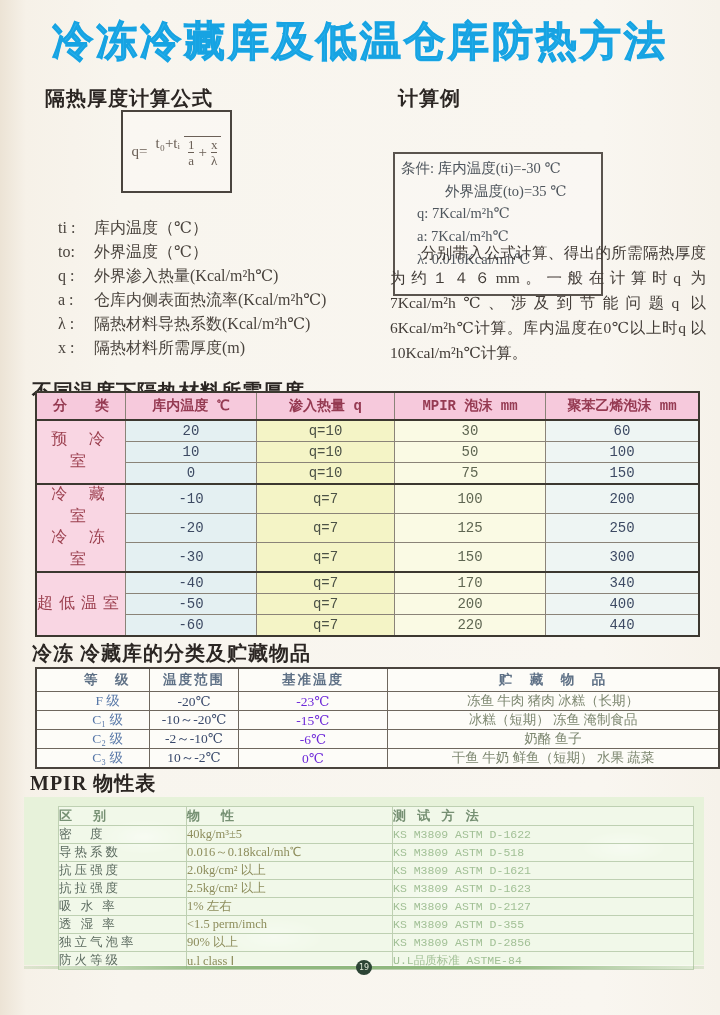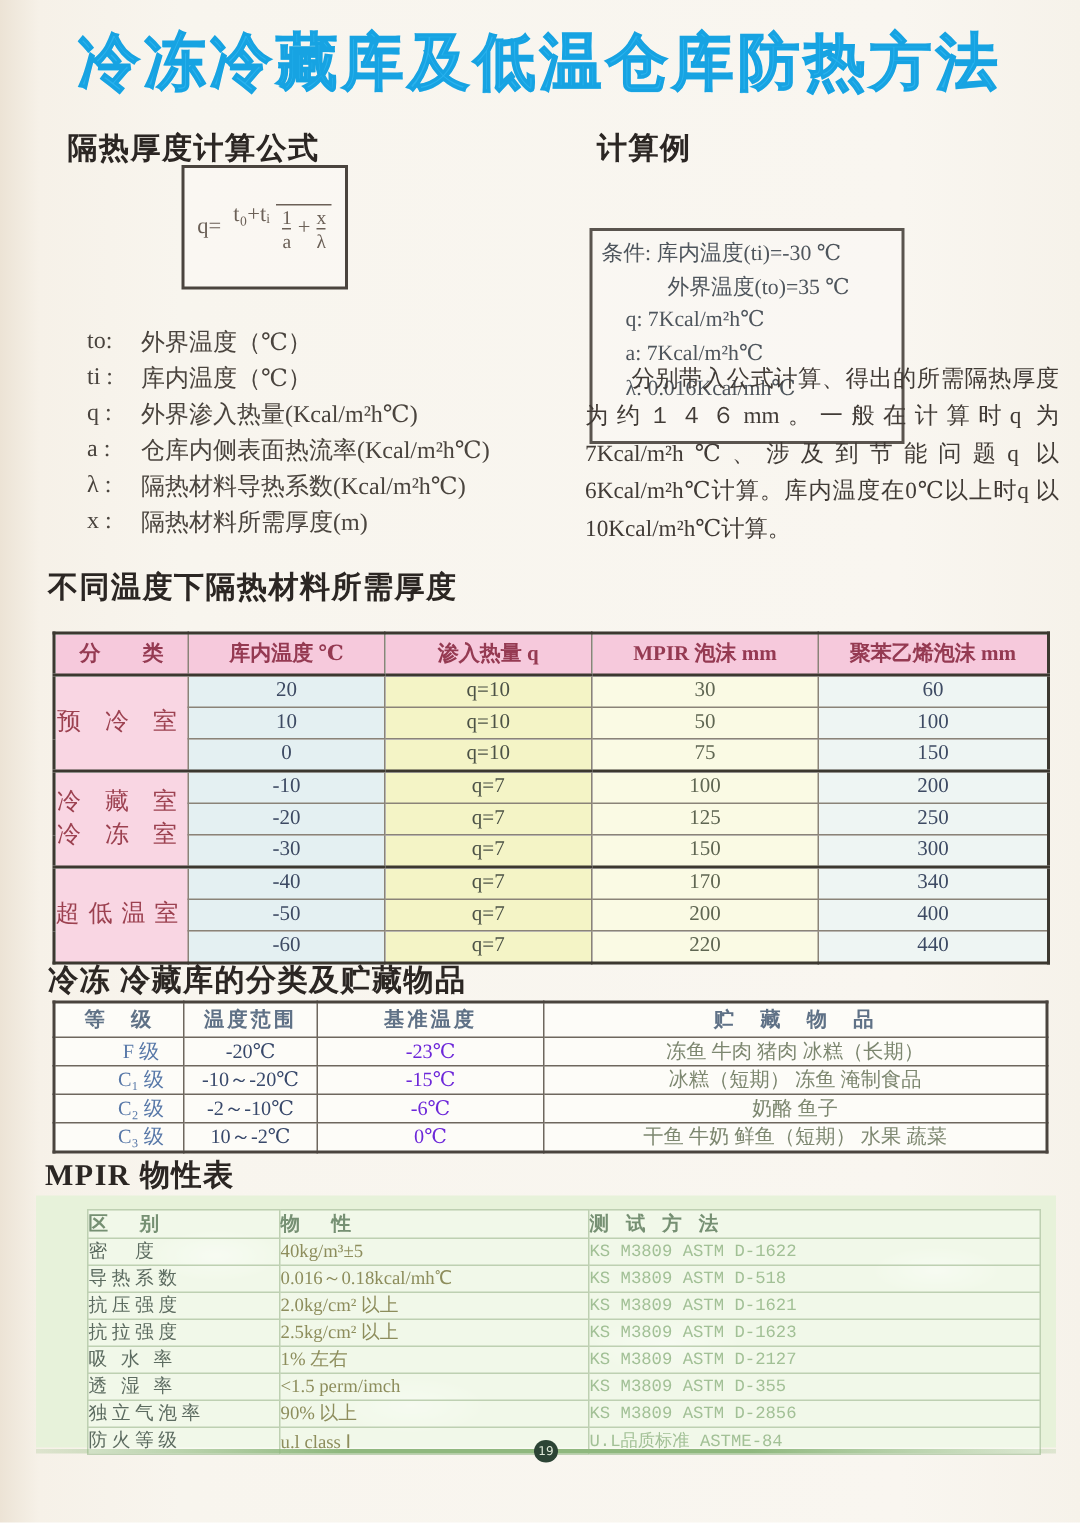--- a/index.html
+++ b/index.html
@@ -43,22 +43,22 @@
     font-size:14.5px;color:#4e555c;background:rgba(255,255,255,0.2);margin-top:44px;
   }
   .cbox .line{height:23px;white-space:nowrap;}
   .cbox .indent{padding-left:44px;}
   .cbox .unit{padding-left:16px;}
   .para{
     left:390px;top:240px;width:316px;font-size:15.5px;line-height:25px;
     color:#413b36;text-indent:2em;text-align:justify;
   }
   
-  .t1{left:35px;top:421px;border-collapse:collapse;table-layout:fixed;
-      font-size:14px;background:#e5e5e5;}
+  .t1{left:35px;top:391px;border-collapse:collapse;table-layout:fixed;
+      font-size:14px;background:#d946ef;font-family:Liberation Mono, monospace;}
   .t1 th,.t1 td{border:1px solid #8a8378;text-align:center;padding:0;height:20px;overflow:hidden;}
   .t1 th{height:26px;background:#f6c9dc;color:#953a52;font-weight:bold;font-size:14px;}
   .t1 td.cat{background:#f9d6e3;color:#9c4150;letter-spacing:6px;font-size:16px;white-space:pre-line;line-height:1.35;}
   .t1 td.c1{background:#e4f0f2;color:#3d4a63;}
   .t1 td.c2{background:#f4f4c6;color:#4c5246;}
   .t1 td.c3{background:#fafae4;color:#5f6652;}
   .t1 td.c4{background:#eef5f3;color:#3d4a63;}
   .t1 tr.gs td{border-top:2px solid #3c3830;}
   .t1{border:2px solid #3c3830;}
   
@@ -111,26 +111,26 @@
       <span class="mini">
         <span>x</span>
         <span class="mb">λ</span>
       </span>
     </span>
   </span>
 </div>
 
 <div class="abs vars" id="vars">
     <div class="var-line">
+      <span class="var-sym">ti :</span>
+      <span>库内温度（℃）</span>
+    </div>
+    <div class="var-line">
       <span class="var-sym">to:</span>
       <span>外界温度（℃）</span>
-    </div>
-    <div class="var-line">
-      <span class="var-sym">ti :</span>
-      <span>库内温度（℃）</span>
     </div>
     <div class="var-line">
       <span class="var-sym">q :</span>
       <span>外界渗入热量(Kcal/m²h℃)</span>
     </div>
     <div class="var-line">
       <span class="var-sym">a :</span>
       <span>仓库内侧表面热流率(Kcal/m²h℃)</span>
     </div>
     <div class="var-line">
@@ -223,21 +223,21 @@
         <td class="c3">220</td>
         <td class="c4">440</td>
       </tr>
     </tbody>
 </table>
 
 <div class="abs h1" style="left:32px;top:640px;">冷冻 冷藏库的分类及贮藏物品</div>
 <table class="abs t2">
   <thead>
       <tr id="t2-head">
-        <th style="width: 85px;">等　级</th>
+        <th style="width: 85px; padding-left: 28px;">等　级</th>
         <th style="width: 88px;">温度范围</th>
         <th style="width: 150px;">基准温度</th>
         <th style="width: 334px;">贮　藏　物　品</th>
       </tr>
     </thead>
   <tbody id="t2-body">
       <tr>
         <td class="g0">F  级</td>
         <td class="g1">-20℃</td>
         <td class="g2">-23℃</td>

